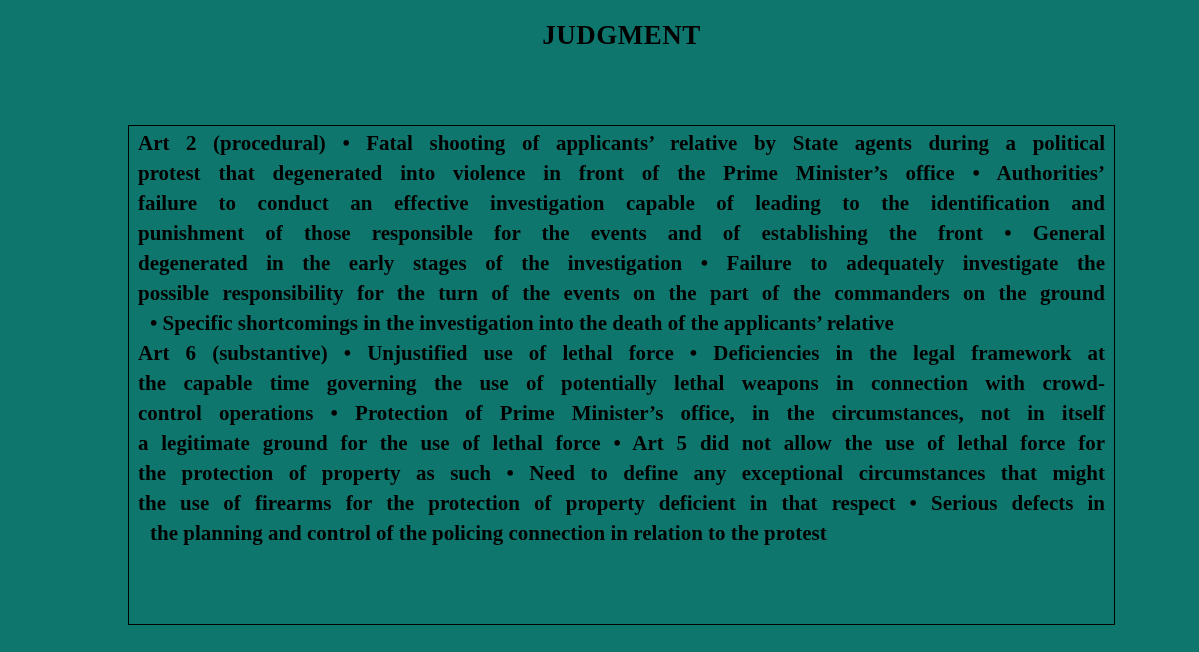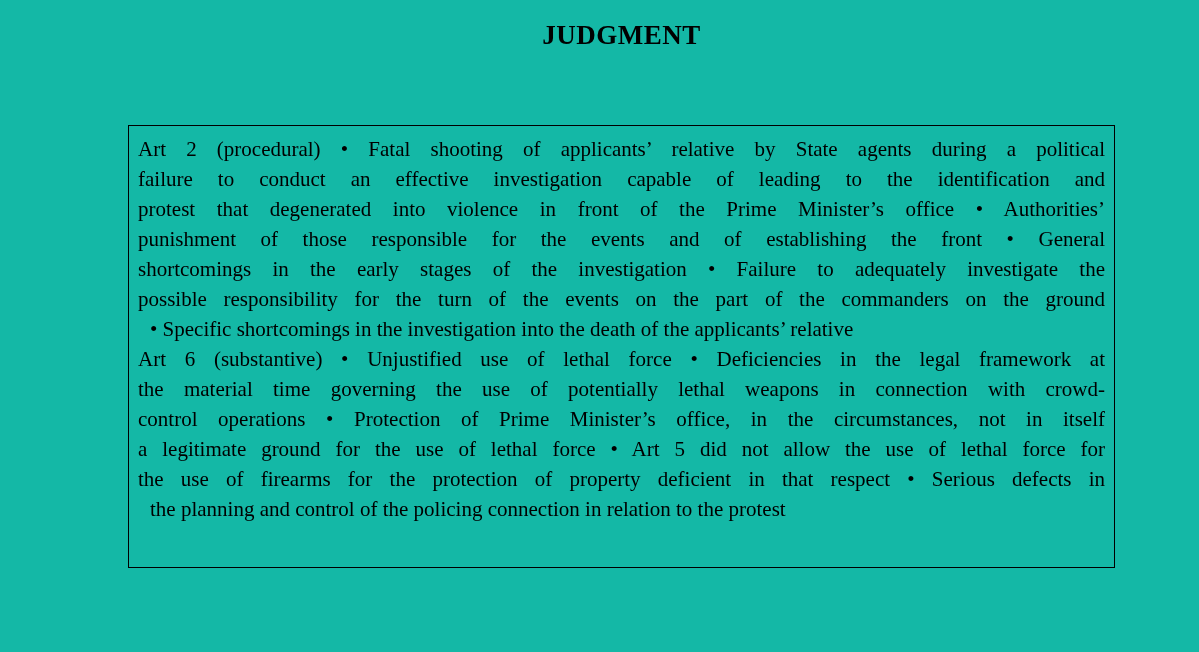--- a/index.html
+++ b/index.html
@@ -4,45 +4,46 @@
 <style>
   html, body {
     margin: 0;
     padding: 0;
     background: #ffffff;
   }
   .page {
     position: relative;
     width: 1199px;
     height: 652px;
-    background: #14b8a6;
+    background: #0f766e;
     color: #000000;
     font-family: "Liberation Serif", "DejaVu Serif", serif;
     overflow: hidden;
   }
   .title {
     position: absolute;
     top: 20px;
     left: 128px;
     width: 987px;
     text-align: center;
     font-size: 27px;
     font-weight: bold;
     letter-spacing: 0.5px;
     line-height: 30px;
   }
   .judgment-box {
     position: absolute;
     left: 128px;
     top: 125px;
     width: 987px;
-    height: 443px;
+    height: 500px;
     box-sizing: border-box;
     border: 1.5px solid #000000;
-    padding: 8px 9px 0 9px;
+    padding: 2px 9px 0 9px;
+    font-weight: bold;
   }
   .para {
     margin: 0;
     padding: 0;
   }
   .line {
     font-size: 21px;
     line-height: 30px;
     text-align: justify;
     text-align-last: justify;
@@ -57,33 +58,34 @@
 <body>
 
 <div class="page">
 
   <div class="title">JUDGMENT</div>
 
   <div class="judgment-box">
 
     <div class="para">
       <div class="line">Art 2 (procedural) • Fatal shooting of applicants’ relative by State agents during a political</div>
+      <div class="line">protest that degenerated into violence in front of the Prime Minister’s office • Authorities’</div>
       <div class="line">failure to conduct an effective investigation capable of leading to the identification and</div>
-      <div class="line">protest that degenerated into violence in front of the Prime Minister’s office • Authorities’</div>
       <div class="line">punishment of those responsible for the events and of establishing the front • General</div>
-      <div class="line">shortcomings in the early stages of the investigation • Failure to adequately investigate the</div>
+      <div class="line">degenerated in the early stages of the investigation • Failure to adequately investigate the</div>
       <div class="line">possible responsibility for the turn of the events on the part of the commanders on the ground</div>
       <div class="line">• Specific shortcomings in the investigation into the death of the applicants’ relative</div>
     </div>
 
     <div class="para">
       <div class="line">Art 6 (substantive) • Unjustified use of lethal force • Deficiencies in the legal framework at</div>
-      <div class="line">the material time governing the use of potentially lethal weapons in connection with crowd-</div>
+      <div class="line">the capable time governing the use of potentially lethal weapons in connection with crowd-</div>
       <div class="line">control operations • Protection of Prime Minister’s office, in the circumstances, not in itself</div>
       <div class="line">a legitimate ground for the use of lethal force • Art 5 did not allow the use of lethal force for</div>
+      <div class="line">the protection of property as such • Need to define any exceptional circumstances that might</div>
       <div class="line">the use of firearms for the protection of property deficient in that respect • Serious defects in</div>
       <div class="line">the planning and control of the policing connection in relation to the protest</div>
     </div>
 
     <div class="para">
     </div>
 
   </div>
 
 </div>

